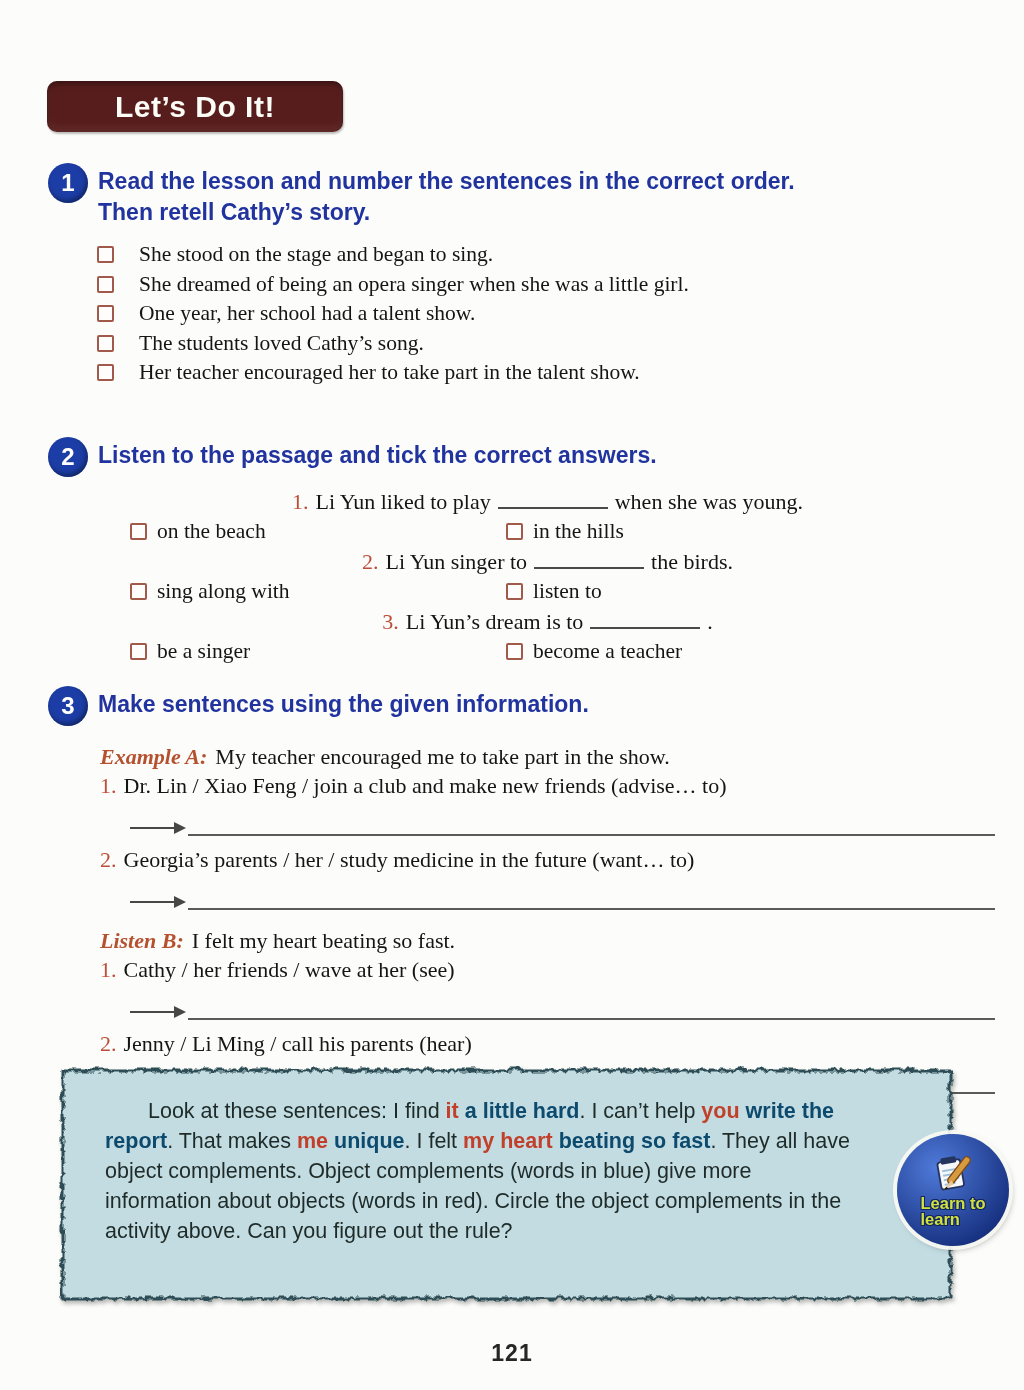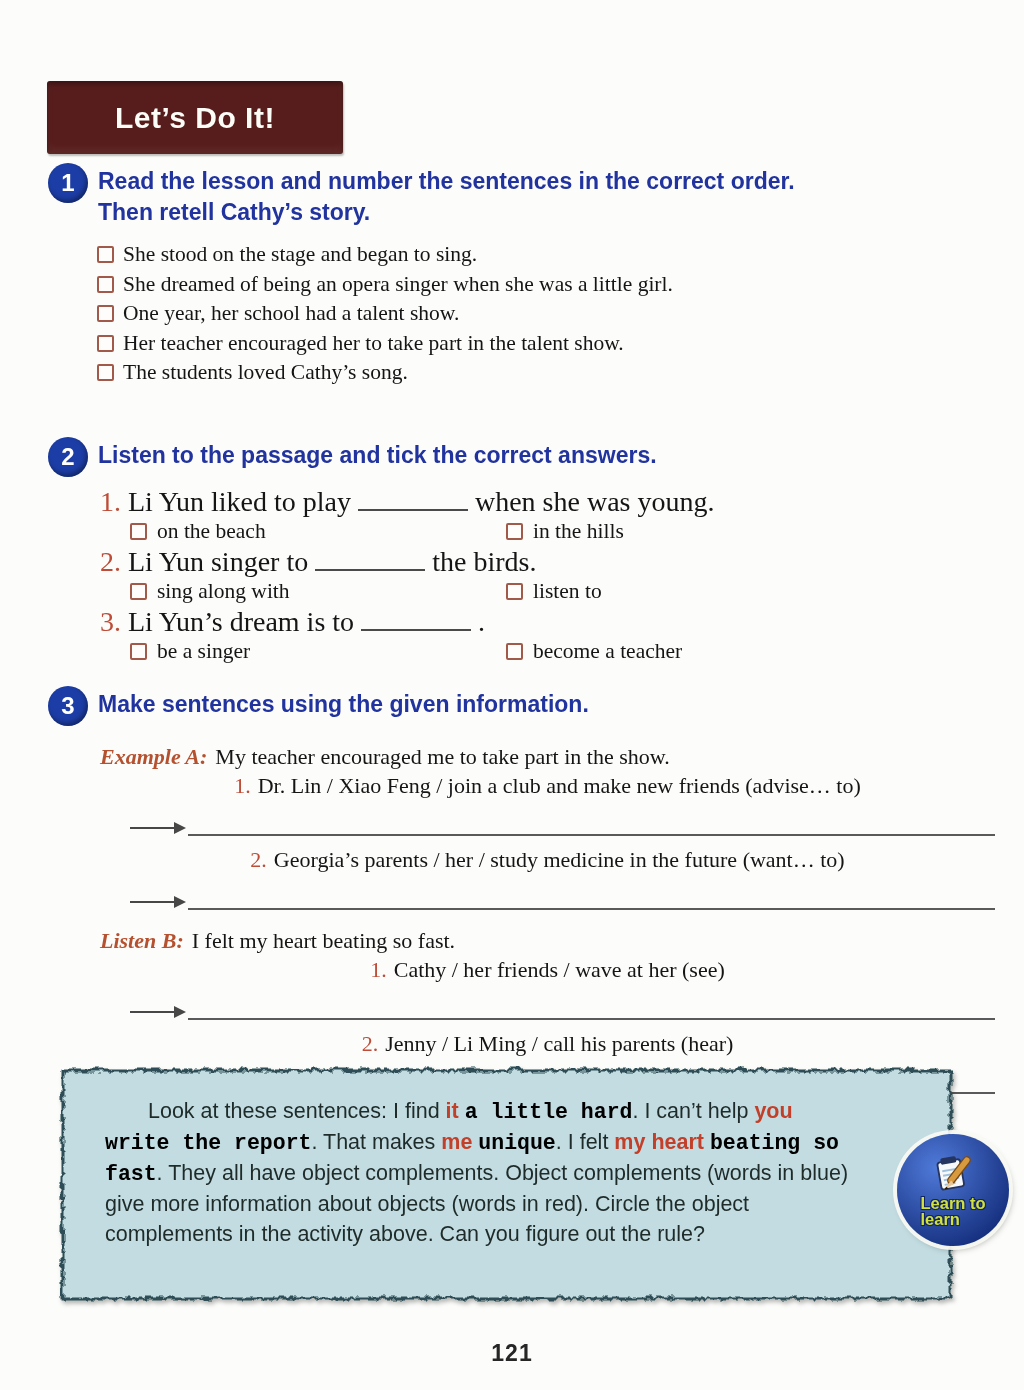--- a/index.html
+++ b/index.html
@@ -4,22 +4,22 @@
 <style>
   html,body { margin:0; padding:0; background:#ffffff; }
   .page {
     position:relative; width:1024px; height:1390px;
     background:#fcfcfa; overflow:hidden;
     font-family:"Liberation Sans", sans-serif;
   }
 
   
   .banner {
-    position:absolute; left:47px; top:81px; width:296px; height:73px;
-    background:#571d1c; border-radius:3px;
+    position:absolute; left:47px; top:81px; width:296px; height:51px;
+    background:#571d1c; border-radius:10px;
     display:flex; align-items:center; justify-content:center;
     color:#fdfdf8; font-weight:bold; font-size:30px; letter-spacing:0.5px;
     box-shadow: inset 0 3px 5px rgba(0,0,0,.35), inset 0 -4px 8px rgba(255,255,255,.07), 1px 2px 2px rgba(0,0,0,.25);
   }
 
   
   .task { position:absolute; left:48px; width:947px; }
   .task1 { top:163px; }
   .task2 { top:437px; }
   .task3 { top:686px; }
@@ -33,33 +33,33 @@
   }
   .head-text {
     font-weight:bold; font-size:23px; line-height:31px; color:#21339e;
     white-space:pre-line; padding-top:3px;
   }
 
   .serif { font-family:"Liberation Serif", serif; }
 
   
   .checklist { margin:12px 0 0 49px; }
-  .chk-row { display:flex; align-items:center; height:29.5px; }
+  .chk-row { display:flex; align-items:center; height:29.5px;gap:16px; }
   .chk {
     flex:0 0 17px; width:17px; height:17px; box-sizing:border-box;
     border:2px solid #a15a49; border-radius:2px; background:#fffdfb;
     margin-right:9px; display:inline-block;
   }
   .chk-row .serif { font-size:21.5px; color:#151515; }
 
   
   .qblock { margin-top:10px; }
   .qline {
     margin-left:52px; font-family:"Liberation Serif", serif;
-    font-size:28px; line-height:29.5px; color:#151515;
+    font-size:22px; line-height:29.5px; color:#151515;text-align:center;
   }
   .qnum { color:#bd4c38; margin-right:7px; }
   .blank {
     display:inline-block; width:110px; height:2px; background:#4a4a4a;
     margin:0 7px; vertical-align:baseline;
   }
   .opts {
     display:grid; grid-template-columns:362px auto;
     margin:0 0 1px 82px; font-family:"Liberation Serif", serif;
     font-size:21.5px; color:#151515; line-height:29.5px;gap:14px;
@@ -69,39 +69,39 @@
 
   
   .ex-line {
     margin:16px 0 0 52px; font-family:"Liberation Serif", serif;
     font-size:22px; line-height:29px; color:#151515;
   }
   .exlabel { font-style:italic; font-weight:bold; color:#b5512f; margin-right:8px; }
   .u { text-underline-offset:3px; }
   .mkitem {
     margin-left:52px; font-family:"Liberation Serif", serif;
-    font-size:22px; line-height:29px; color:#151515;text-align:center;
+    font-size:22px; line-height:29px; color:#151515;
   }
   .ansrow { display:flex; align-items:flex-end; margin:16px 0 9px 82px; height:20px; }
   .arrow { position:relative; width:46px; height:2px; background:#474747; margin-bottom:7px; }
   .arrow::after {
     content:""; position:absolute; right:-10px; top:-5px;
     border-left:12px solid #474747; border-top:6px solid transparent; border-bottom:6px solid transparent;
   }
   .writeline { flex:1; border-bottom:2px solid #5a5a5a; height:12px; margin-left:12px; }
 
   
   .learnbox { position:absolute; left:55px; top:1063px; width:900px; height:240px; }
   .learnbox-bg { position:absolute; left:0; top:0; width:900px; height:240px; filter:drop-shadow(2px 3px 2px rgba(0,0,0,.28)); }
   .learnbox-text {
     position:relative; margin:0; padding:33px 95px 0 50px; text-indent:43px;
     font-size:21.5px; line-height:30px; color:#1e2b28;
   }
   .w-red  { color:#c2402a; font-weight:bold; }
-  .w-blue { color:#000000; font-weight:bold;font-family:Liberation Mono, monospace; }
+  .w-blue { color:#0c4a6e; font-weight:bold; }
 
   .badge {
     position:absolute; left:897px; top:1134px; width:112px; height:112px;
     border-radius:50%;
     background:radial-gradient(circle at 35% 30%, #4f7ad9, #16307f 78%);
     box-shadow:0 0 0 4px rgba(250,250,244,.92), 2px 3px 7px rgba(0,0,0,.35);
     display:flex; flex-direction:column; align-items:center; justify-content:center;
   }
   .badge-icon { width:48px; height:44px; margin-top:-2px; }
   .badge-text {
@@ -138,25 +138,25 @@
       <div class="chk-row">
         <span class="chk"></span>
         <span class="serif">She dreamed of being an opera singer when she was a little girl.</span>
       </div>
       <div class="chk-row">
         <span class="chk"></span>
         <span class="serif">One year, her school had a talent show.</span>
       </div>
       <div class="chk-row">
         <span class="chk"></span>
+        <span class="serif">The students loved Cathy’s song.</span>
+      </div>
+      <div class="chk-row">
+        <span class="chk"></span>
         <span class="serif">Her teacher encouraged her to take part in the talent show.</span>
-      </div>
-      <div class="chk-row">
-        <span class="chk"></span>
-        <span class="serif">The students loved Cathy’s song.</span>
       </div>
     </div>
   </section>
 
   <section class="task task2">
     <div class="task-head">
       <div class="num-circle">2</div>
       <div class="head-text">Listen to the passage and tick the correct answers.</div>
     </div>
     <div class="qblock">

